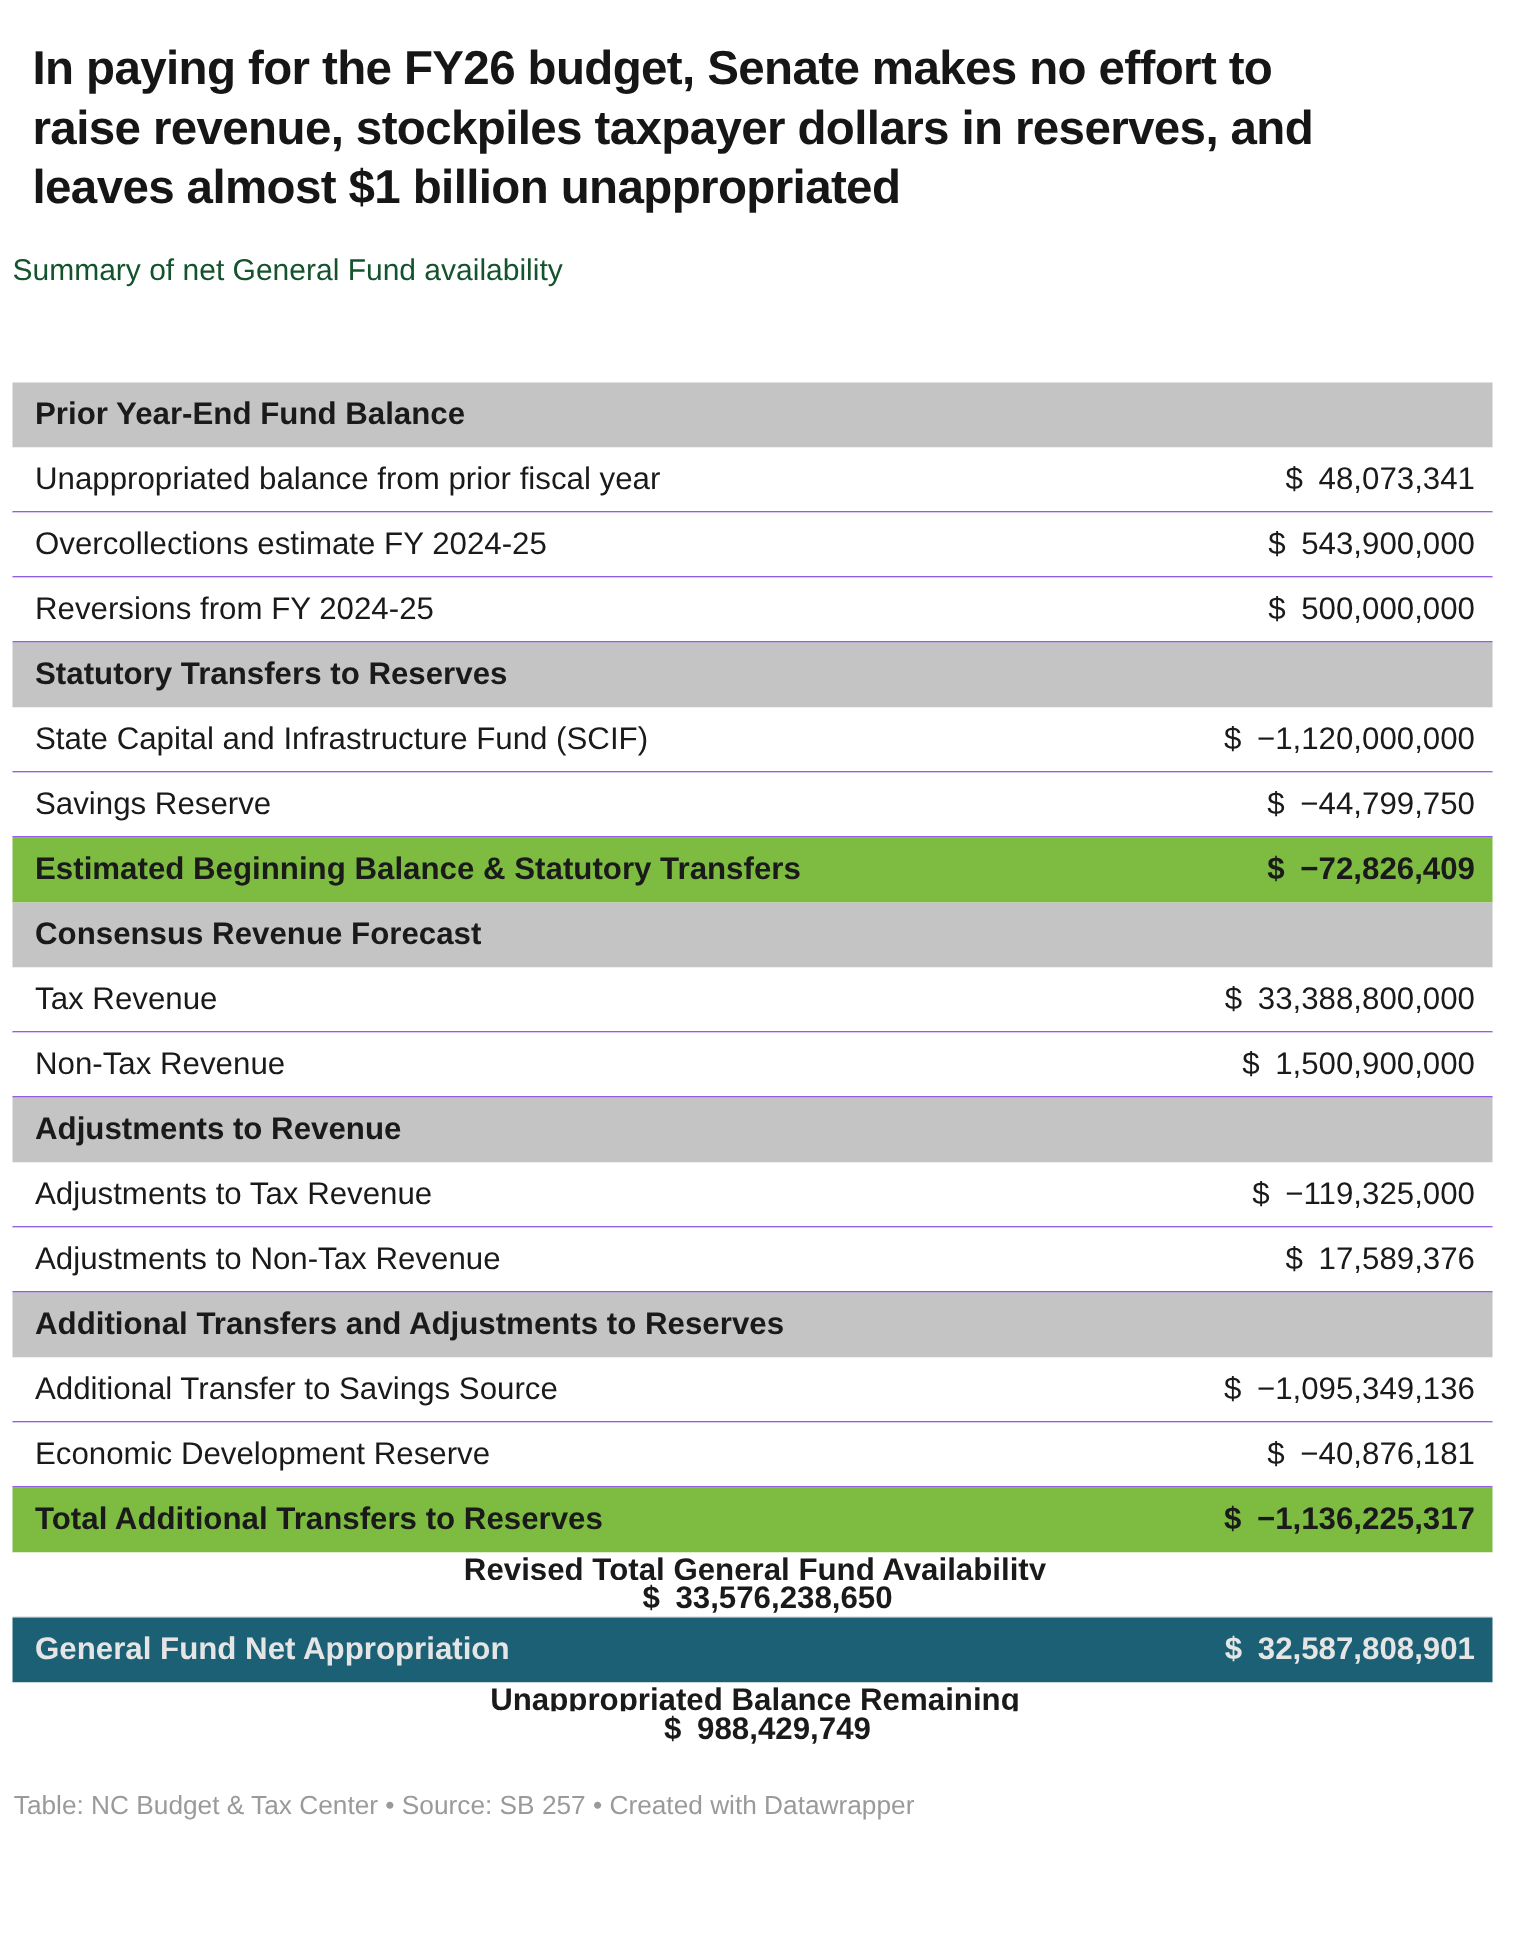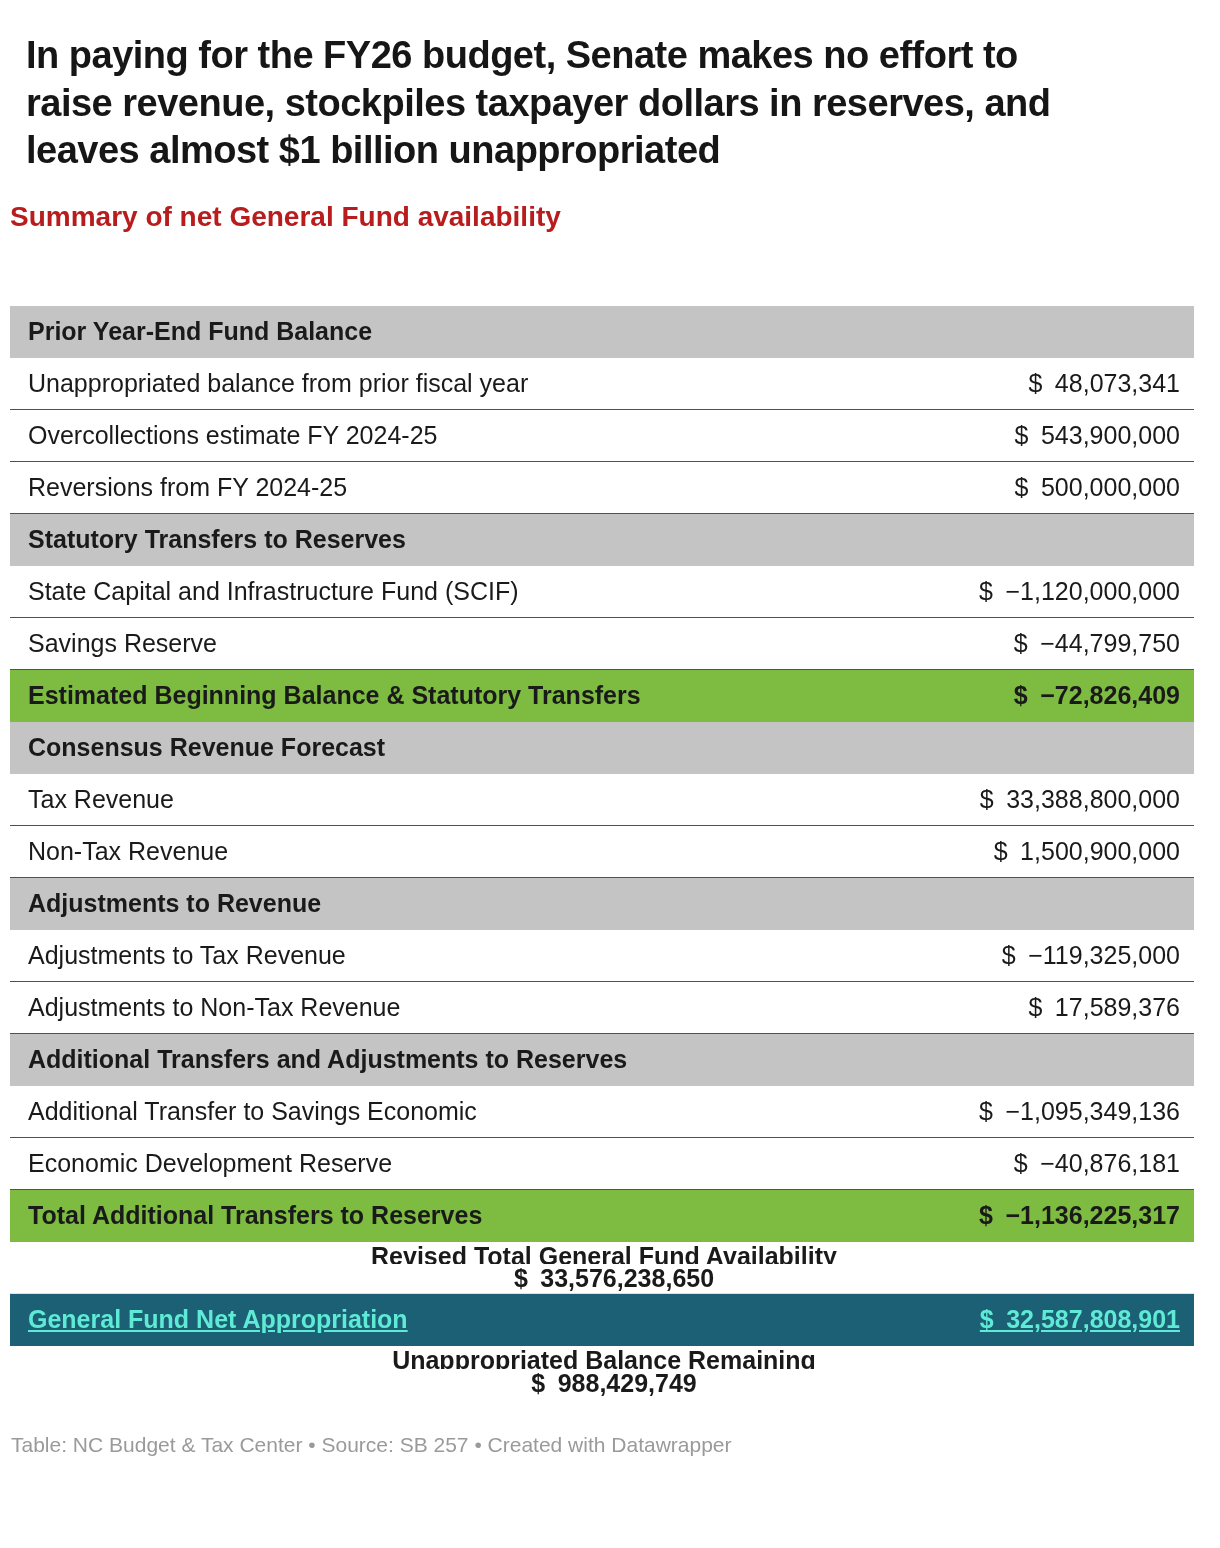--- a/index.html
+++ b/index.html
@@ -23,24 +23,24 @@
     max-width: 1190px;
     font-size: 38px;
     line-height: 1.25;
     font-weight: bold;
     letter-spacing: -0.5px;
     color: #161616;
     white-space: pre-line;
   }
   .subtitle {
     margin: 28px 0 0 0;
-    font-size: 28px;
+    font-size: 24px;
     line-height: 28px;
-    font-weight: bold;
-    color: #b91c1c;
+    font-weight: normal;
+    color: #14532d;
   }
   .table {
     margin: 75px 16px 0 0;
   }
   .row {
     display: flex;
     justify-content: space-between;
     align-items: center;
     height: 52px;
     box-sizing: border-box;
@@ -62,23 +62,22 @@
     font-weight: bold;
   }
   .r-total {
     background: #ffffff;
     border-bottom: 1px solid #e1e1e1;
     font-weight: bold;
     flex-direction: column;
   }
   .r-net {
     background: #1c6076;
-    color: #5eead4;
-    font-weight: bold;
-    text-decoration: underline;
+    color: #e5e5e5;
+    font-weight: bold;
   }
   .table .row:last-child {
     border-bottom: none;
   }
   .cell-label {
     white-space: nowrap;
     overflow: hidden;
   }
   .cell-value {
     white-space: nowrap;
@@ -170,21 +169,21 @@
       <div class="cell-label">Adjustments to Non-Tax Revenue</div>
       <div class="cell-value">$ 17,589,376</div>
     </div>
 
 
     <div class="row r-section">
       <div class="cell-label">Additional Transfers and Adjustments to Reserves</div>
     </div>
 
     <div class="row r-item">
-      <div class="cell-label">Additional Transfer to Savings Economic</div>
+      <div class="cell-label">Additional Transfer to Savings Source</div>
       <div class="cell-value">$ −1,095,349,136</div>
     </div>
 
     <div class="row r-item">
       <div class="cell-label">Economic Development Reserve</div>
       <div class="cell-value">$ −40,876,181</div>
     </div>
 
     <div class="row r-subtotal">
       <div class="cell-label">Total Additional Transfers to Reserves</div>

